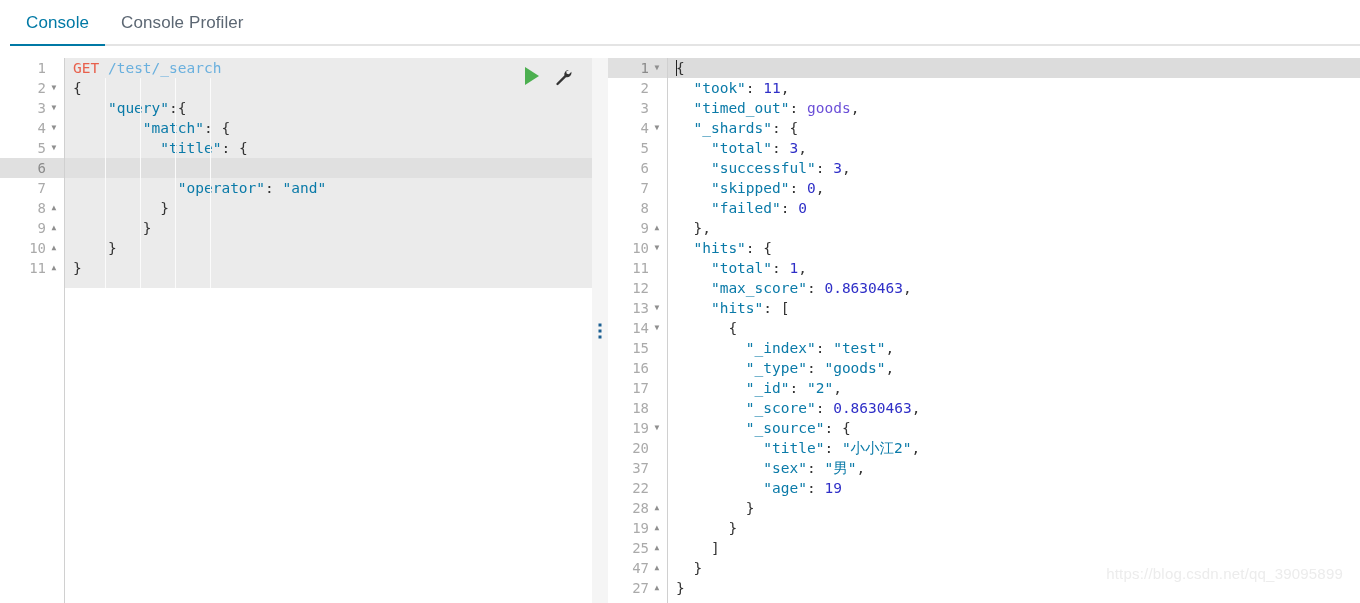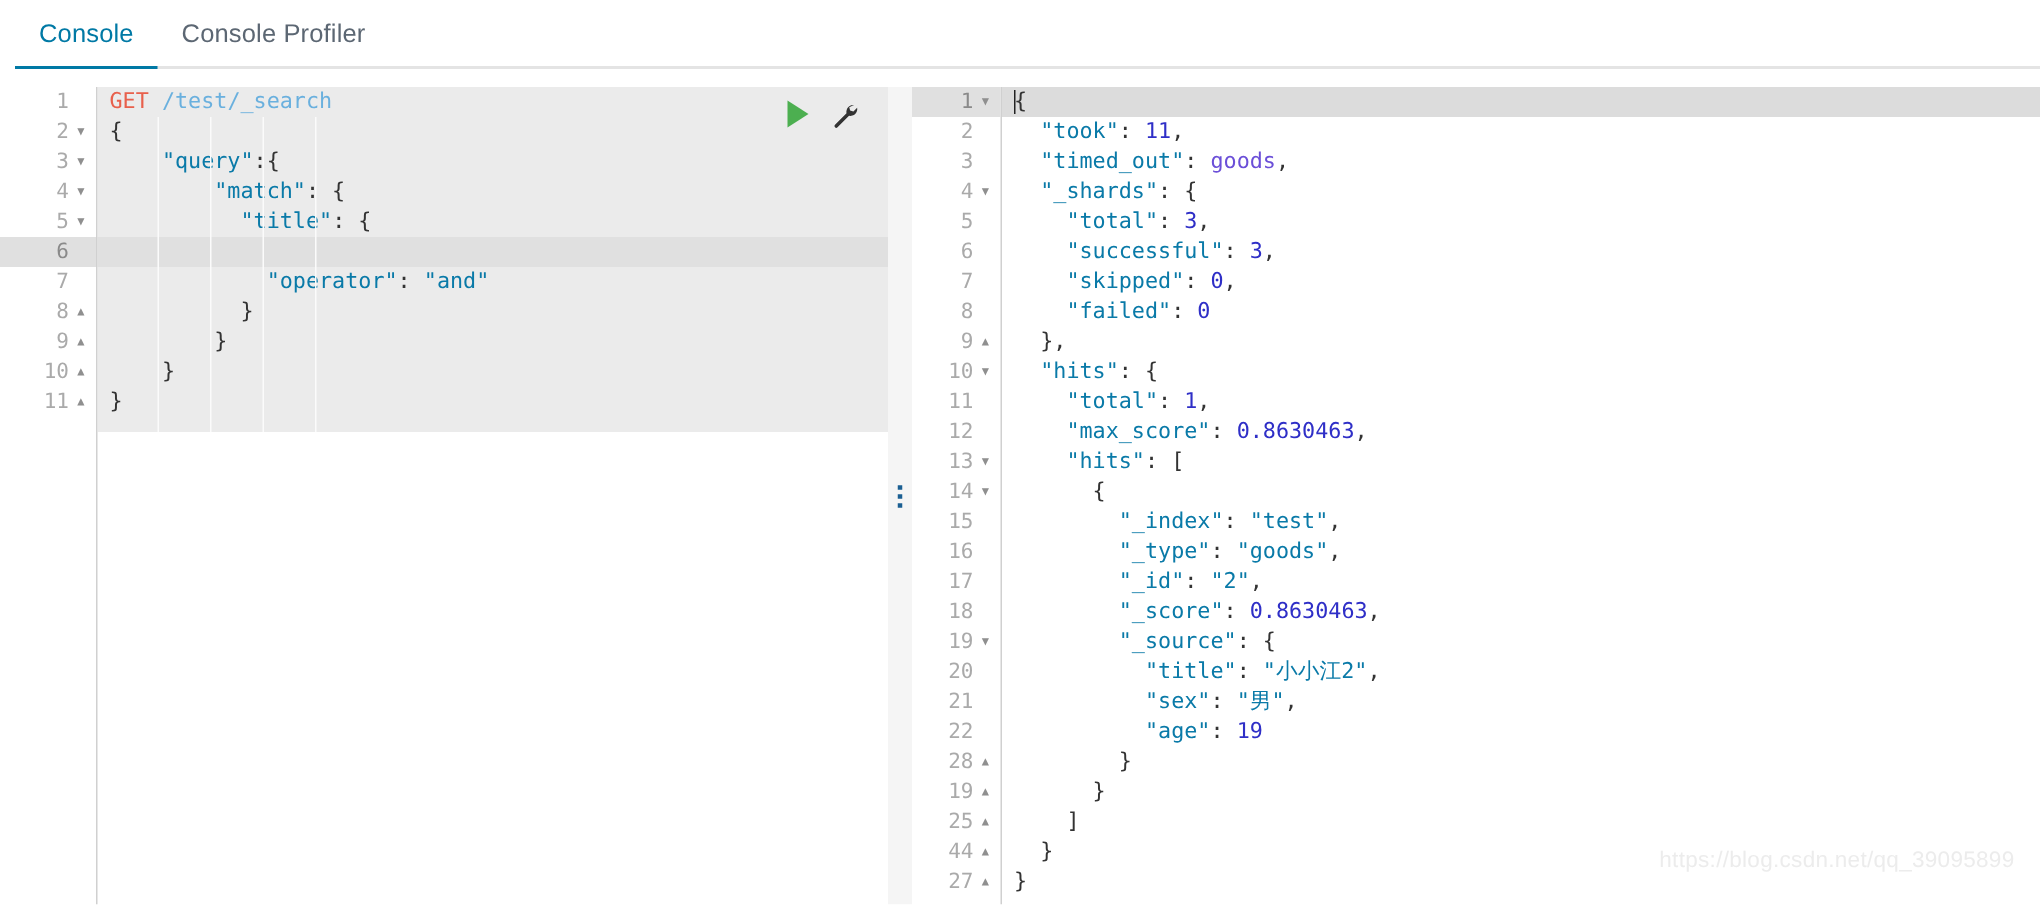--- a/index.html
+++ b/index.html
@@ -443,41 +443,41 @@
           </div>
           <div class="gline">
             <span class="num">19</span>
             <span class="fold">▼</span>
           </div>
           <div class="gline">
             <span class="num">20</span>
             <span class="fold blank">&nbsp;</span>
           </div>
           <div class="gline">
-            <span class="num">21</span>
+            <span class="num">37</span>
             <span class="fold blank">&nbsp;</span>
           </div>
           <div class="gline">
             <span class="num">22</span>
             <span class="fold blank">&nbsp;</span>
           </div>
           <div class="gline">
             <span class="num">28</span>
             <span class="fold">▲</span>
           </div>
           <div class="gline">
             <span class="num">19</span>
             <span class="fold">▲</span>
           </div>
           <div class="gline">
             <span class="num">25</span>
             <span class="fold">▲</span>
           </div>
           <div class="gline">
-            <span class="num">44</span>
+            <span class="num">47</span>
             <span class="fold">▲</span>
           </div>
           <div class="gline">
             <span class="num">27</span>
             <span class="fold">▲</span>
           </div>
         </div>
       <div class="code-area code-right" id="resp-code">
           <div class="cline"><span class="t-punc">{</span></div>
           <div class="cline"><span class="t-punc">  </span><span class="t-key">"took"</span><span class="t-punc">: </span><span class="t-num">11</span><span class="t-punc">,</span></div>

